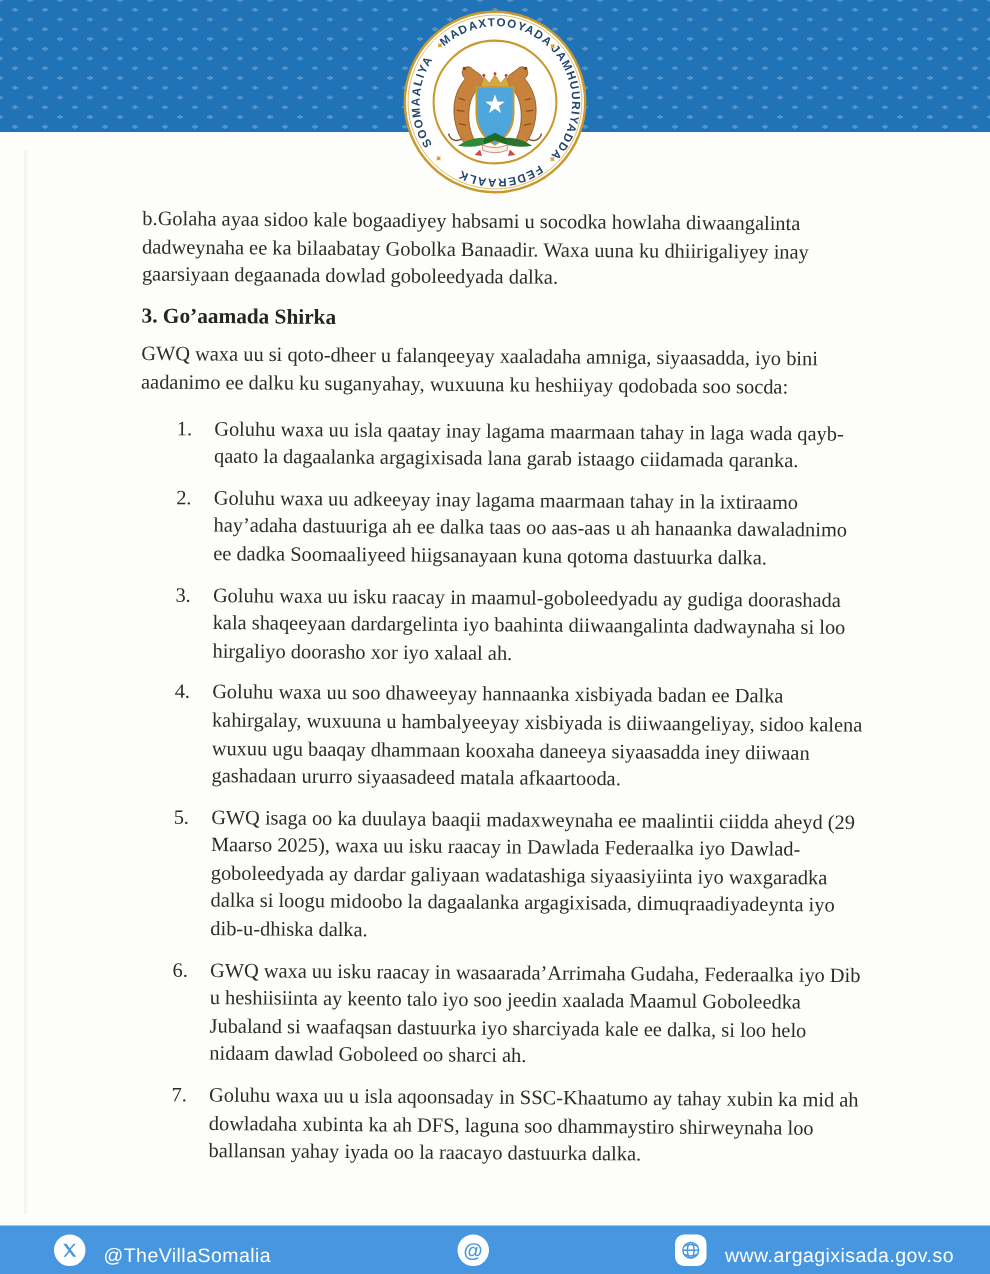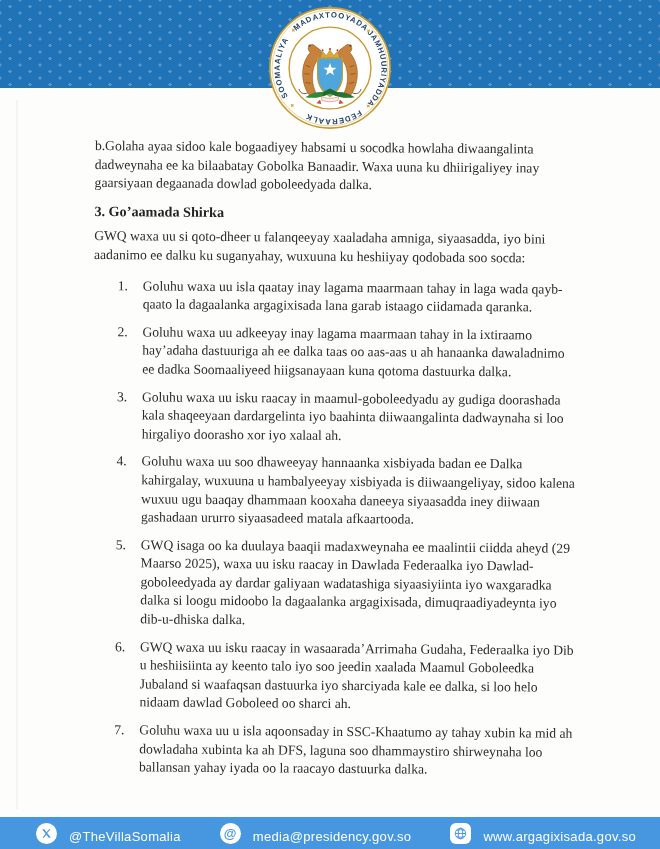--- a/index.html
+++ b/index.html
@@ -160,21 +160,20 @@
         <svg width="13" height="13" viewBox="0 0 24 24">
             <path d="M4 4 L10.5 12.5 L4.3 20 H7 L11.8 14.2 L16.2 20 H20 L13.2 11.2 L19.5 4 H16.8 L12 9.6 L7.8 4 Z" fill="#4696e0"></path>
           </svg>
       </span>
       <span>@TheVillaSomalia</span>
     </div>
     <div class="f-item">
       <span class="f-icon">
         <span class="at-glyph">@</span>
       </span>
-      <span>media@presidency.gov.so</span>
     </div>
     <div class="f-item">
       <span class="f-icon square">
         <svg width="15" height="15" viewBox="0 0 20 20" fill="none" stroke="#4696e0" stroke-width="1.3">
           <circle cx="10" cy="10" r="7"></circle>
           <ellipse cx="10" cy="10" rx="3" ry="7"></ellipse>
           <path d="M3.2,10 h13.6 M4.3,6.3 c3,-1.8 8.4,-1.8 11.4,0 M4.3,13.7 c3,1.8 8.4,1.8 11.4,0"></path>
         </svg>
       </span>
       <span>www.argagixisada.gov.so</span>

